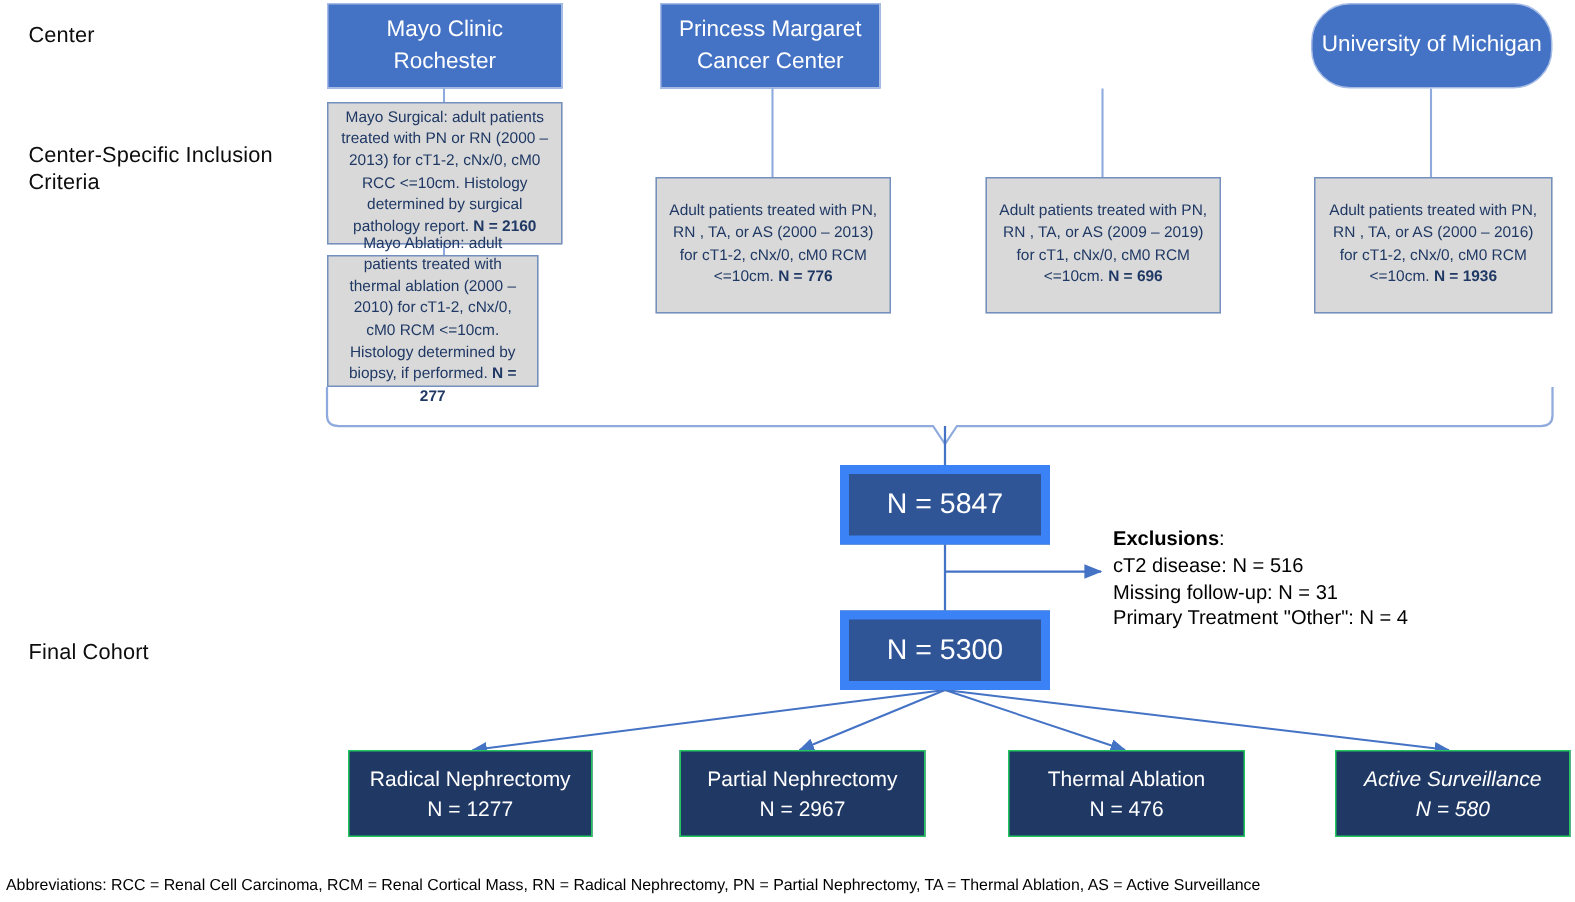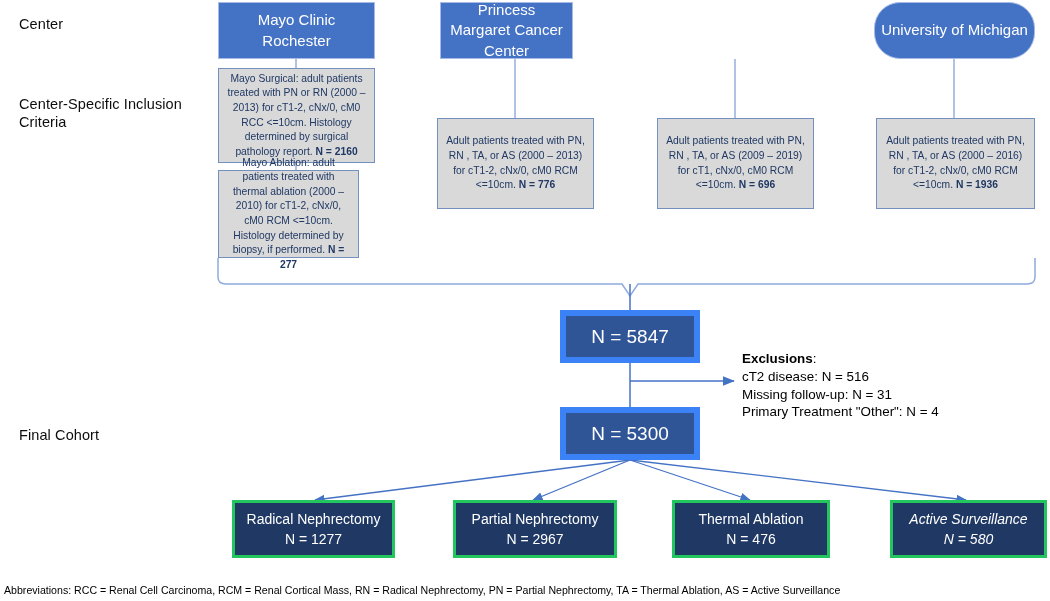--- a/index.html
+++ b/index.html
@@ -55,21 +55,21 @@
     background:#2f5597;
     border:6px solid #3b82f6;
     color:#ffffff;
     font-size:19px;
     font-family:"Liberation Sans", sans-serif;
   }
 
   
   .mod-box{
     background:#1f3864;
-    border:3px solid #22c55e;
+    border:1px solid #22c55e;
     color:#ffffff;
     font-size:14px;
     line-height:1.45;
     font-family:"Liberation Sans", sans-serif;
   }
 
   .exclusions{
     position:absolute;
     font-size:13.4px;
     line-height:1.33;
@@ -120,21 +120,21 @@
     <line x1="630" y1="460" x2="966" y2="500" stroke="#4472C4" stroke-width="1.3" marker-end="url(#arrowblue)"></line>
   </svg>
 
   <div class="rowlabel" style="left:19px;top:15px;width:200px;">Center</div>
   <div class="rowlabel" style="left:19px;top:95px;width:200px;">Center-Specific Inclusion Criteria</div>
   <div class="rowlabel" style="left:19px;top:426px;width:200px;">Final Cohort</div>
 
   <div class="box center-box" style="left:218px;top:2px;width:157px;height:57px;">
     <span>Mayo Clinic Rochester</span>
   </div>
-  <div class="box center-box" style="left:440px;top:2px;width:133px;height:57px;">
+  <div class="box center-box" style="left:440px;top:2px;width:147px;height:57px;">
     <span>Princess Margaret Cancer Center</span>
   </div>
   <div class="box center-box" style="left:874px;top:2px;width:161px;height:57px;border-radius:26px;">
     <span>University of Michigan</span>
   </div>
 
   <div class="box crit-box" style="left:218px;top:68px;width:157px;height:95px;">
     <div>
       <span>Mayo Surgical: adult patients treated with PN or RN (2000 – 2013) for cT1-2, cNx/0, cM0 RCC &lt;=10cm.  Histology determined by surgical pathology report. </span><b>N = 2160</b>
     </div>

